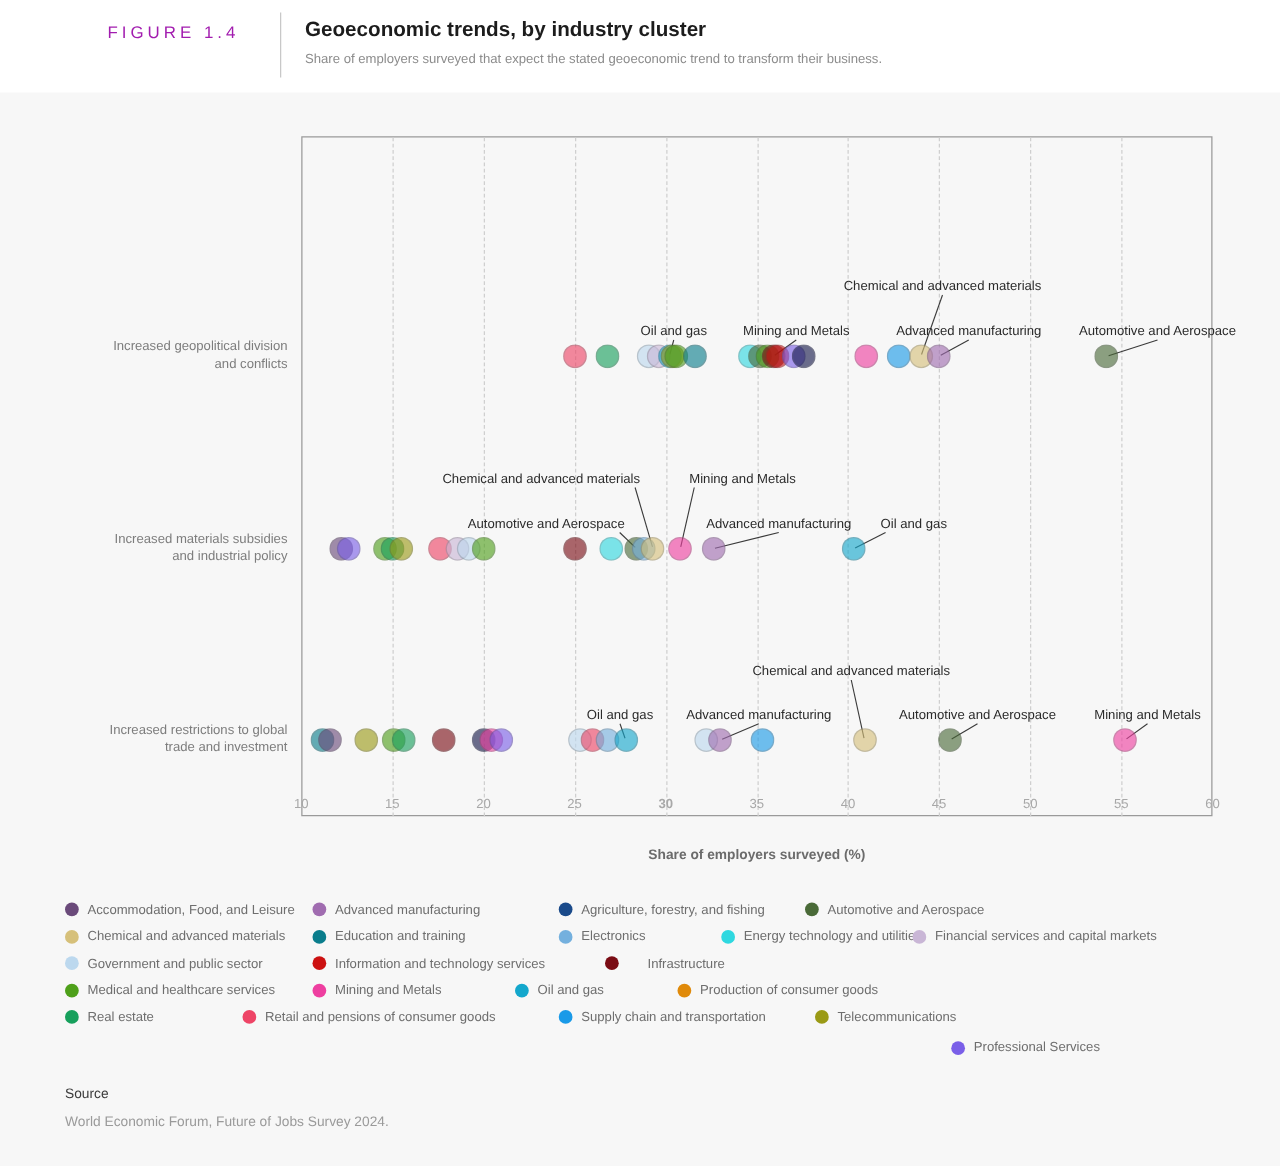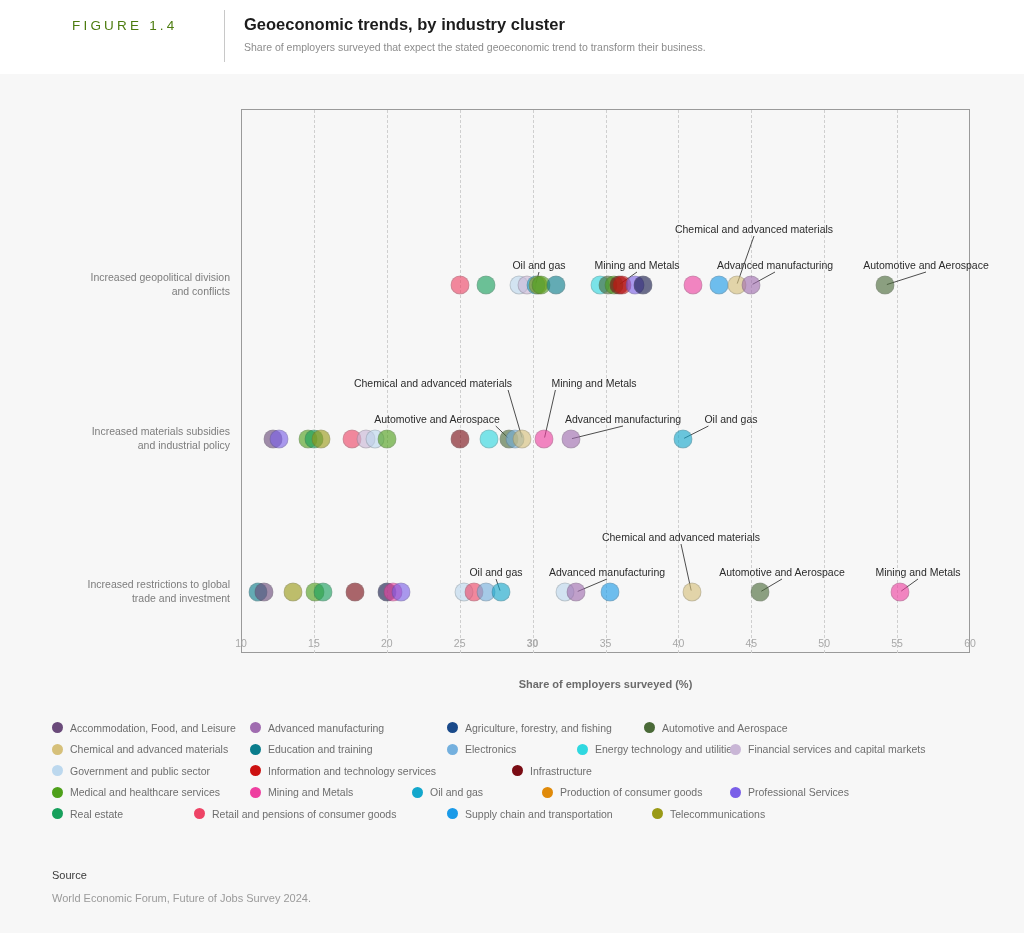--- a/index.html
+++ b/index.html
@@ -19,25 +19,25 @@
   .header {
     position: absolute;
     left: 0; top: 0;
     width: 1024px;
     height: 74px;
     background: #ffffff;
     box-sizing: border-box;
   }
   .fig-num {
     position: absolute;
-    left: 72px;
+    left: 86px;
     top: 18px;
     font-size: 13.5px;
     letter-spacing: 3.2px;
-    color: #4d7c0f;
+    color: #a21caf;
     font-weight: 400;
   }
   .header-rule {
     position: absolute;
     left: 224px;
     top: 10px;
     width: 1px;
     height: 52px;
     background: #c8c8c8;
   }
@@ -380,21 +380,21 @@
       </div>
       <div class="legend-row">
         <div class="legend-item" style="left: 0px;">
           <span class="legend-swatch" style="background: rgb(188, 216, 238);"></span>
           <span class="legend-text">Government and public sector</span>
         </div>
         <div class="legend-item" style="left: 198px;">
           <span class="legend-swatch" style="background: rgb(204, 17, 17);"></span>
           <span class="legend-text">Information and technology services</span>
         </div>
-        <div class="legend-item" style="left: 460px;">
+        <div class="legend-item" style="left: 432px; gap: 16px;">
           <span class="legend-swatch" style="background: rgb(122, 12, 20);"></span>
           <span class="legend-text">Infrastructure</span>
         </div>
       </div>
       <div class="legend-row">
         <div class="legend-item" style="left: 0px;">
           <span class="legend-swatch" style="background: rgb(78, 160, 26);"></span>
           <span class="legend-text">Medical and healthcare services</span>
         </div>
         <div class="legend-item" style="left: 198px;">
@@ -402,21 +402,21 @@
           <span class="legend-text">Mining and Metals</span>
         </div>
         <div class="legend-item" style="left: 360px;">
           <span class="legend-swatch" style="background: rgb(19, 167, 204);"></span>
           <span class="legend-text">Oil and gas</span>
         </div>
         <div class="legend-item" style="left: 490px;">
           <span class="legend-swatch" style="background: rgb(224, 138, 10);"></span>
           <span class="legend-text">Production of consumer goods</span>
         </div>
-        <div class="legend-item" style="left: 678px;">
+        <div class="legend-item" style="left: 709px; margin-top: 46px;">
           <span class="legend-swatch" style="background: rgb(122, 95, 232);"></span>
           <span class="legend-text">Professional Services</span>
         </div>
       </div>
       <div class="legend-row">
         <div class="legend-item" style="left: 0px;">
           <span class="legend-swatch" style="background: rgb(23, 160, 92);"></span>
           <span class="legend-text">Real estate</span>
         </div>
         <div class="legend-item" style="left: 142px;">

